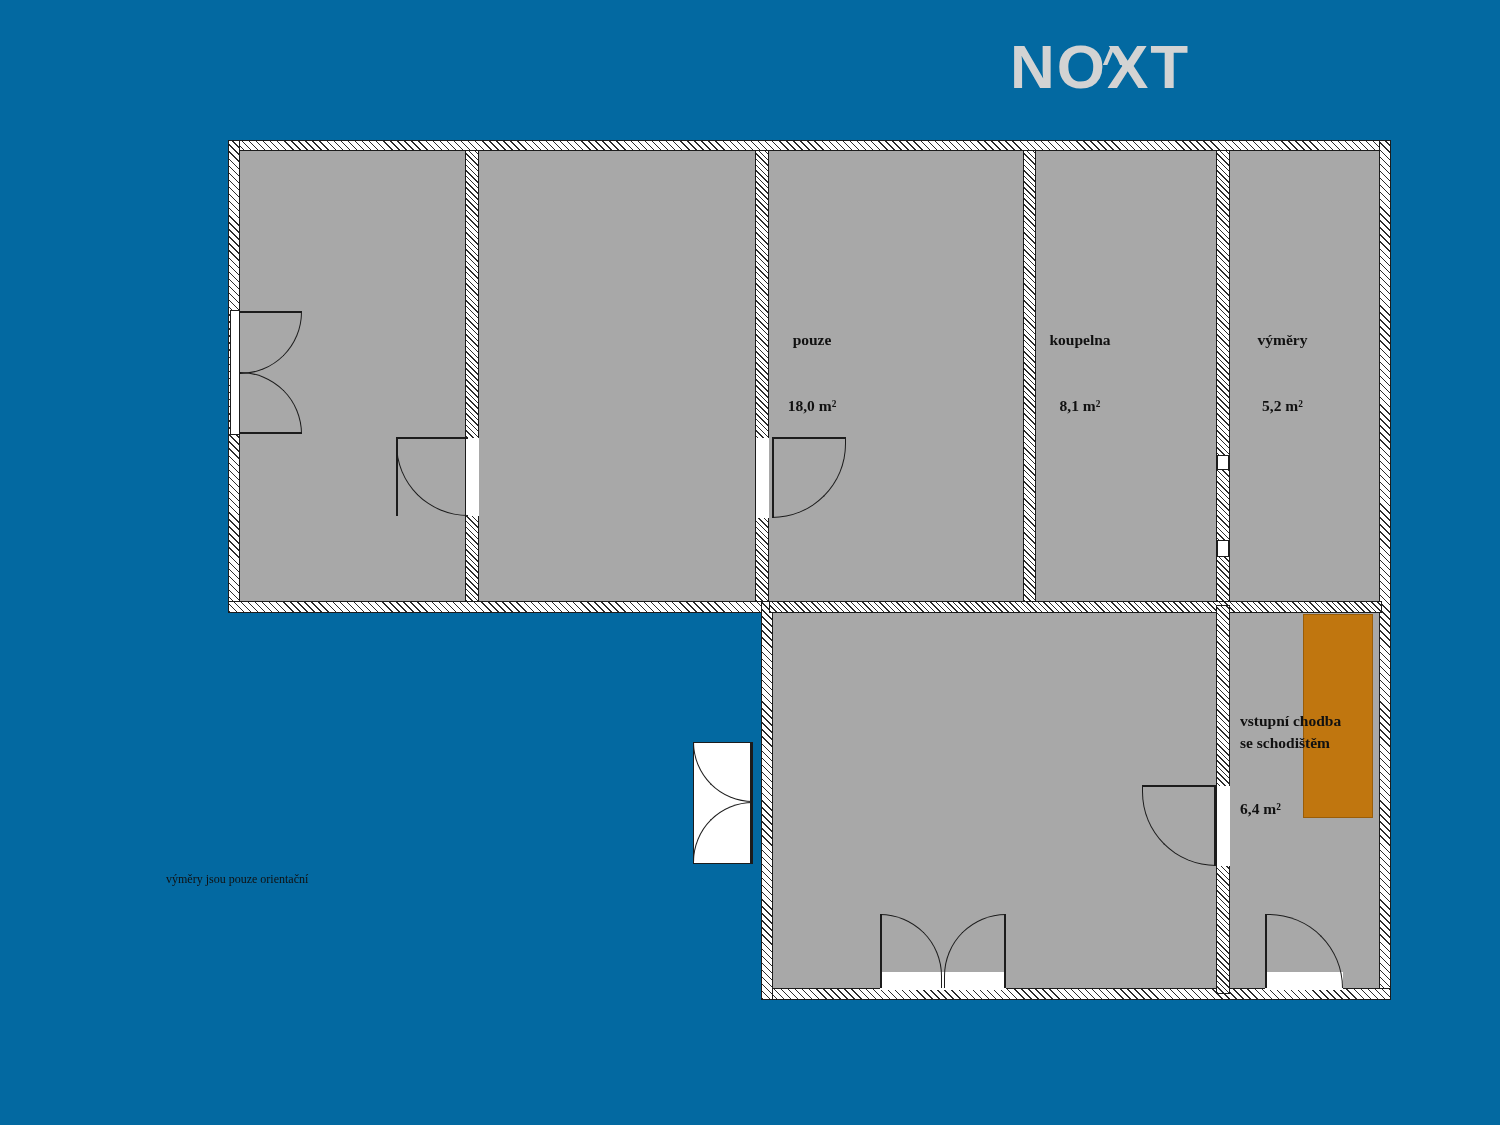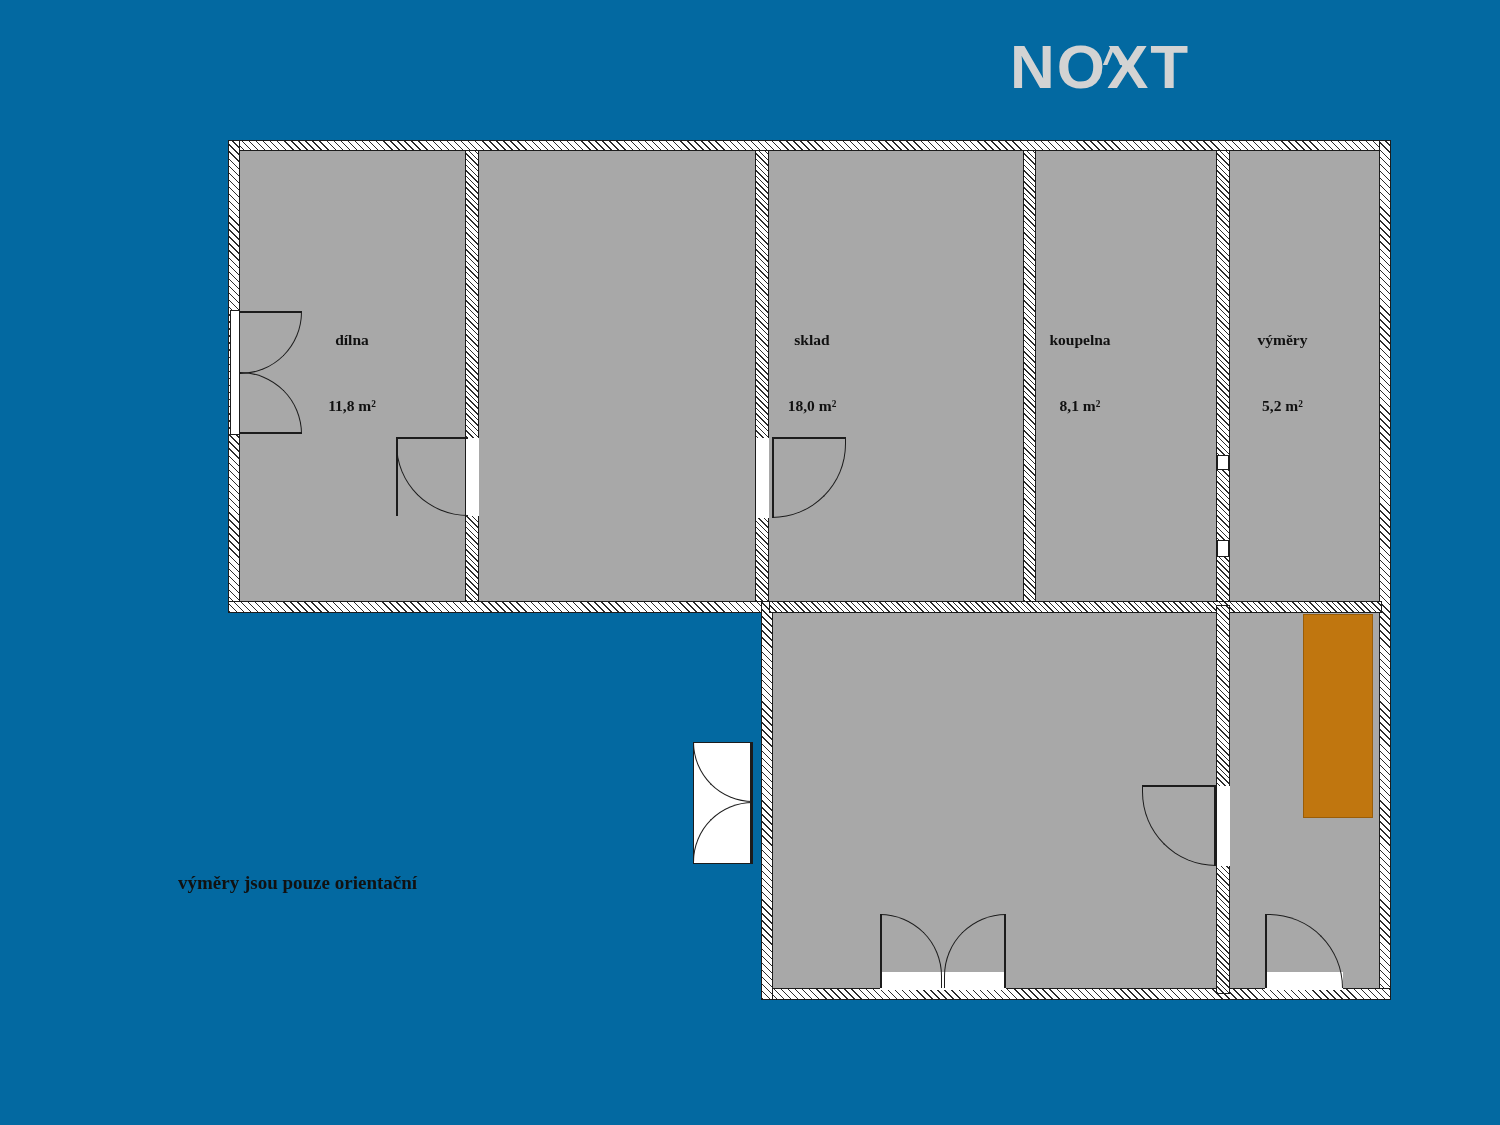--- a/index.html
+++ b/index.html
@@ -110,25 +110,25 @@
     color: #111111;
     line-height: 1.42;
     text-align: center;
     white-space: pre;
     user-select: none;
   }
   .label.left { text-align: left; }
 
   .note {
     position: absolute;
-    left: 178px;
+    left: 166px;
     top: 872px;
     font-family: "Liberation Serif", serif;
-    font-weight: bold;
-    font-size: 19px;
+    font-weight: normal;
+    font-size: 12px;
     color: #111111;
     white-space: nowrap;
     user-select: none;
   }
 
   .stairs {
     position: absolute;
     background: #c0760f;
     border: 1px solid #9a5d08;
     box-sizing: border-box;
@@ -214,38 +214,39 @@
   <div class="door bl" style="left:1142px; top:786px; width:74px; height:80px; border-radius:0 0 0 80px;"></div>
 
   <div class="leaf" style="left:880px; top:914px; width:2px; height:74px;"></div>
   <div class="door tr" style="left:880px; top:914px; width:62px; height:74px; border-radius:0 62px 0 0;"></div>
   <div class="leaf" style="left:1004px; top:914px; width:2px; height:74px;"></div>
   <div class="door tl" style="left:944px; top:914px; width:62px; height:74px; border-radius:62px 0 0 0;"></div>
 
   <div class="leaf" style="left:1265px; top:914px; width:2px; height:74px;"></div>
   <div class="door tr" style="left:1265px; top:914px; width:78px; height:74px; border-radius:0 78px 0 0;"></div>
 
-  <div class="label" style="left:262px; top:285px; width:180px;">
-    <div>dílna</div>
-    <div>11,8 m²</div>
-  </div>
 
 
   <div class="label" style="left:722px; top:285px; width:180px;">
-    <div>sklad</div>
+    <div>pouze</div>
     <div>18,0 m²</div>
   </div>
 
   <div class="label" style="left:985px; top:285px; width:190px;">
     <div>koupelna</div>
     <div>8,1 m²</div>
   </div>
 
   <div class="label" style="left:1195px; top:285px; width:175px;">
     <div>výměry</div>
     <div>5,2 m²</div>
   </div>
 
 
+  <div class="label left" style="left:1240px; top:666px; width:150px;">
+    <div>vstupní chodba
+se schodištěm</div>
+    <div>6,4 m²</div>
+  </div>
 
   <div class="note">výměry jsou pouze orientační</div>
 
 </div>
 
 </body></html>

